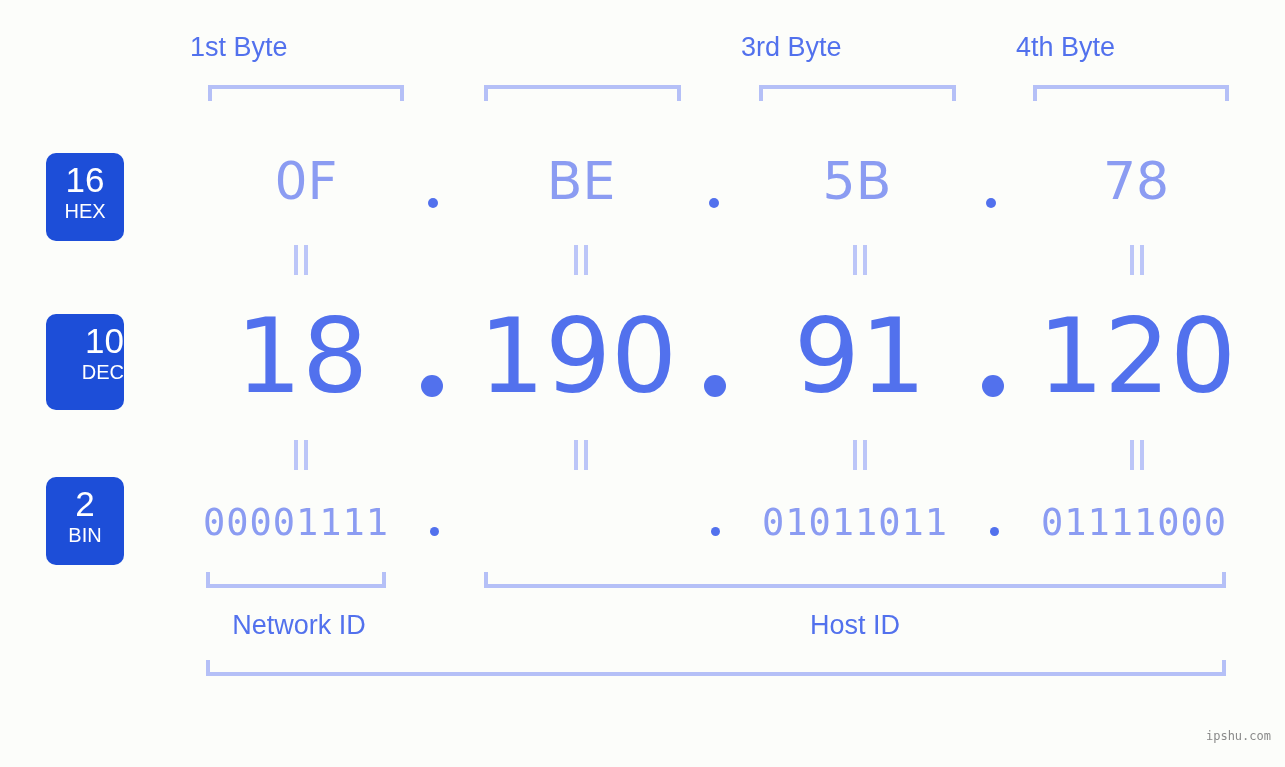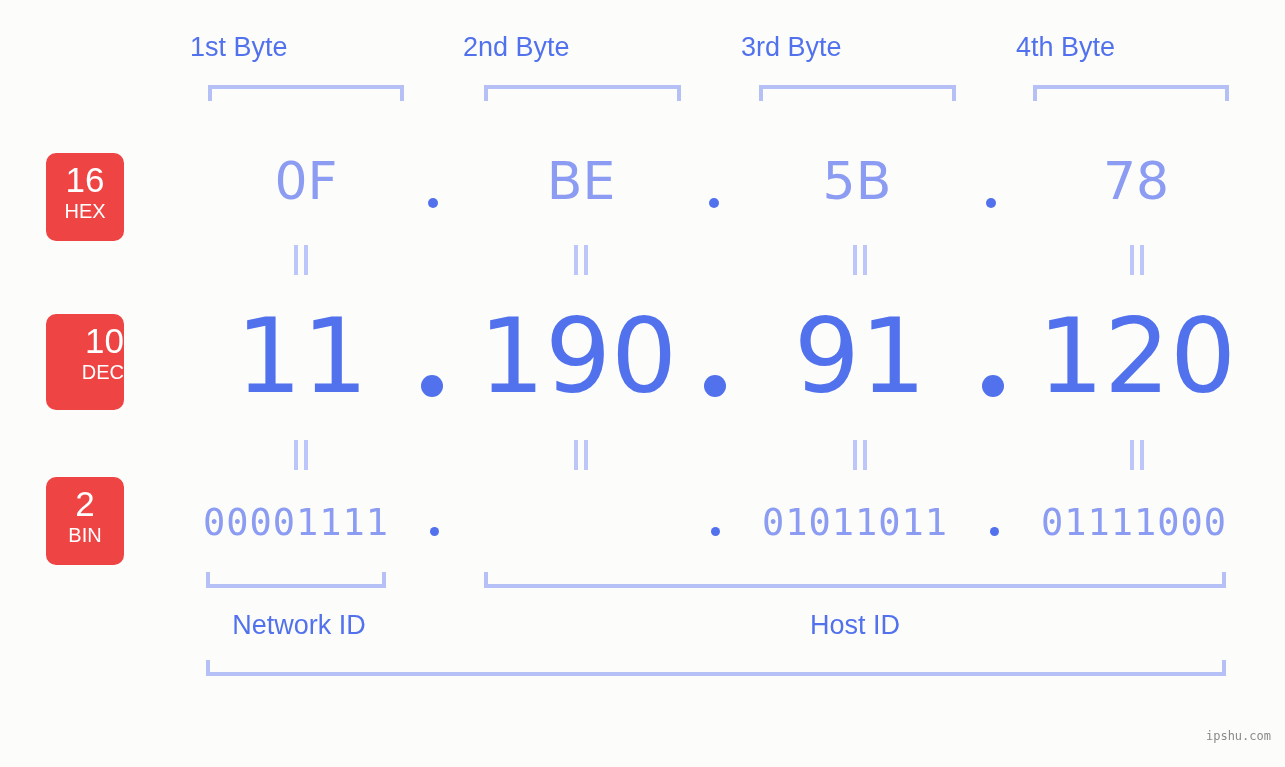--- a/index.html
+++ b/index.html
@@ -54,21 +54,21 @@
     border-right: 4px solid #b5c0f7;
     box-sizing: border-box;
   }
 
   
   .badge {
     position: absolute;
     left: 46px;
     width: 78px;
     border-radius: 10px;
-    background: #ef4444;
+    background: #1d4ed8;
     color: #ffffff;
     text-align: center;
     box-sizing: border-box;
     padding-top: 8px;
   }
   .badge .num {
     display: block;
     font-size: 35px;
     line-height: 38px;
     font-family: "Liberation Sans", sans-serif;
@@ -168,21 +168,20 @@
     color: #8a8a8a;
     letter-spacing: 0px;
   }
 </style>
 </head>
 <body>
 
 <div id="stage">
 
   <div class="byte-head" style="left:190px;">1st Byte</div>
-  <div class="byte-head" style="left:463px;">2nd Byte</div>
   <div class="byte-head" style="left:741px;">3rd Byte</div>
   <div class="byte-head" style="left:1016px;">4th Byte</div>
 
   <div class="top-bracket" style="left:208px; width:196px;"></div>
   <div class="top-bracket" style="left:484px; width:197px;"></div>
   <div class="top-bracket" style="left:759px; width:197px;"></div>
   <div class="top-bracket" style="left:1033px; width:196px;"></div>
 
   <div class="badge" style="top:153px; height:88px;">
     <span class="num">16</span>
@@ -206,21 +205,21 @@
   <div class="dot dot-hex" style="left:428px; top:198px;"></div>
   <div class="dot dot-hex" style="left:709px; top:198px;"></div>
   <div class="dot dot-hex" style="left:986px; top:198px;"></div>
 
   <div class="eq" style="left:290px; top:245px;"></div>
   <div class="eq" style="left:570px; top:245px;"></div>
   <div class="eq" style="left:849px; top:245px;"></div>
   <div class="eq" style="left:1126px; top:245px;"></div>
 
   <div class="row" style="top:300px; height:120px;">
-    <div class="cell dec-val" style="left:182px; width:240px;">11</div>
+    <div class="cell dec-val" style="left:182px; width:240px;">18</div>
     <div class="cell dec-val" style="left:458px; width:240px;">190</div>
     <div class="cell dec-val" style="left:740px; width:240px;">91</div>
     <div class="cell dec-val" style="left:1017px; width:240px;">120</div>
   </div>
   <div class="dot dot-dec" style="left:421px; top:375px;"></div>
   <div class="dot dot-dec" style="left:704px; top:375px;"></div>
   <div class="dot dot-dec" style="left:982px; top:375px;"></div>
 
   <div class="eq" style="left:290px; top:440px;"></div>
   <div class="eq" style="left:570px; top:440px;"></div>

